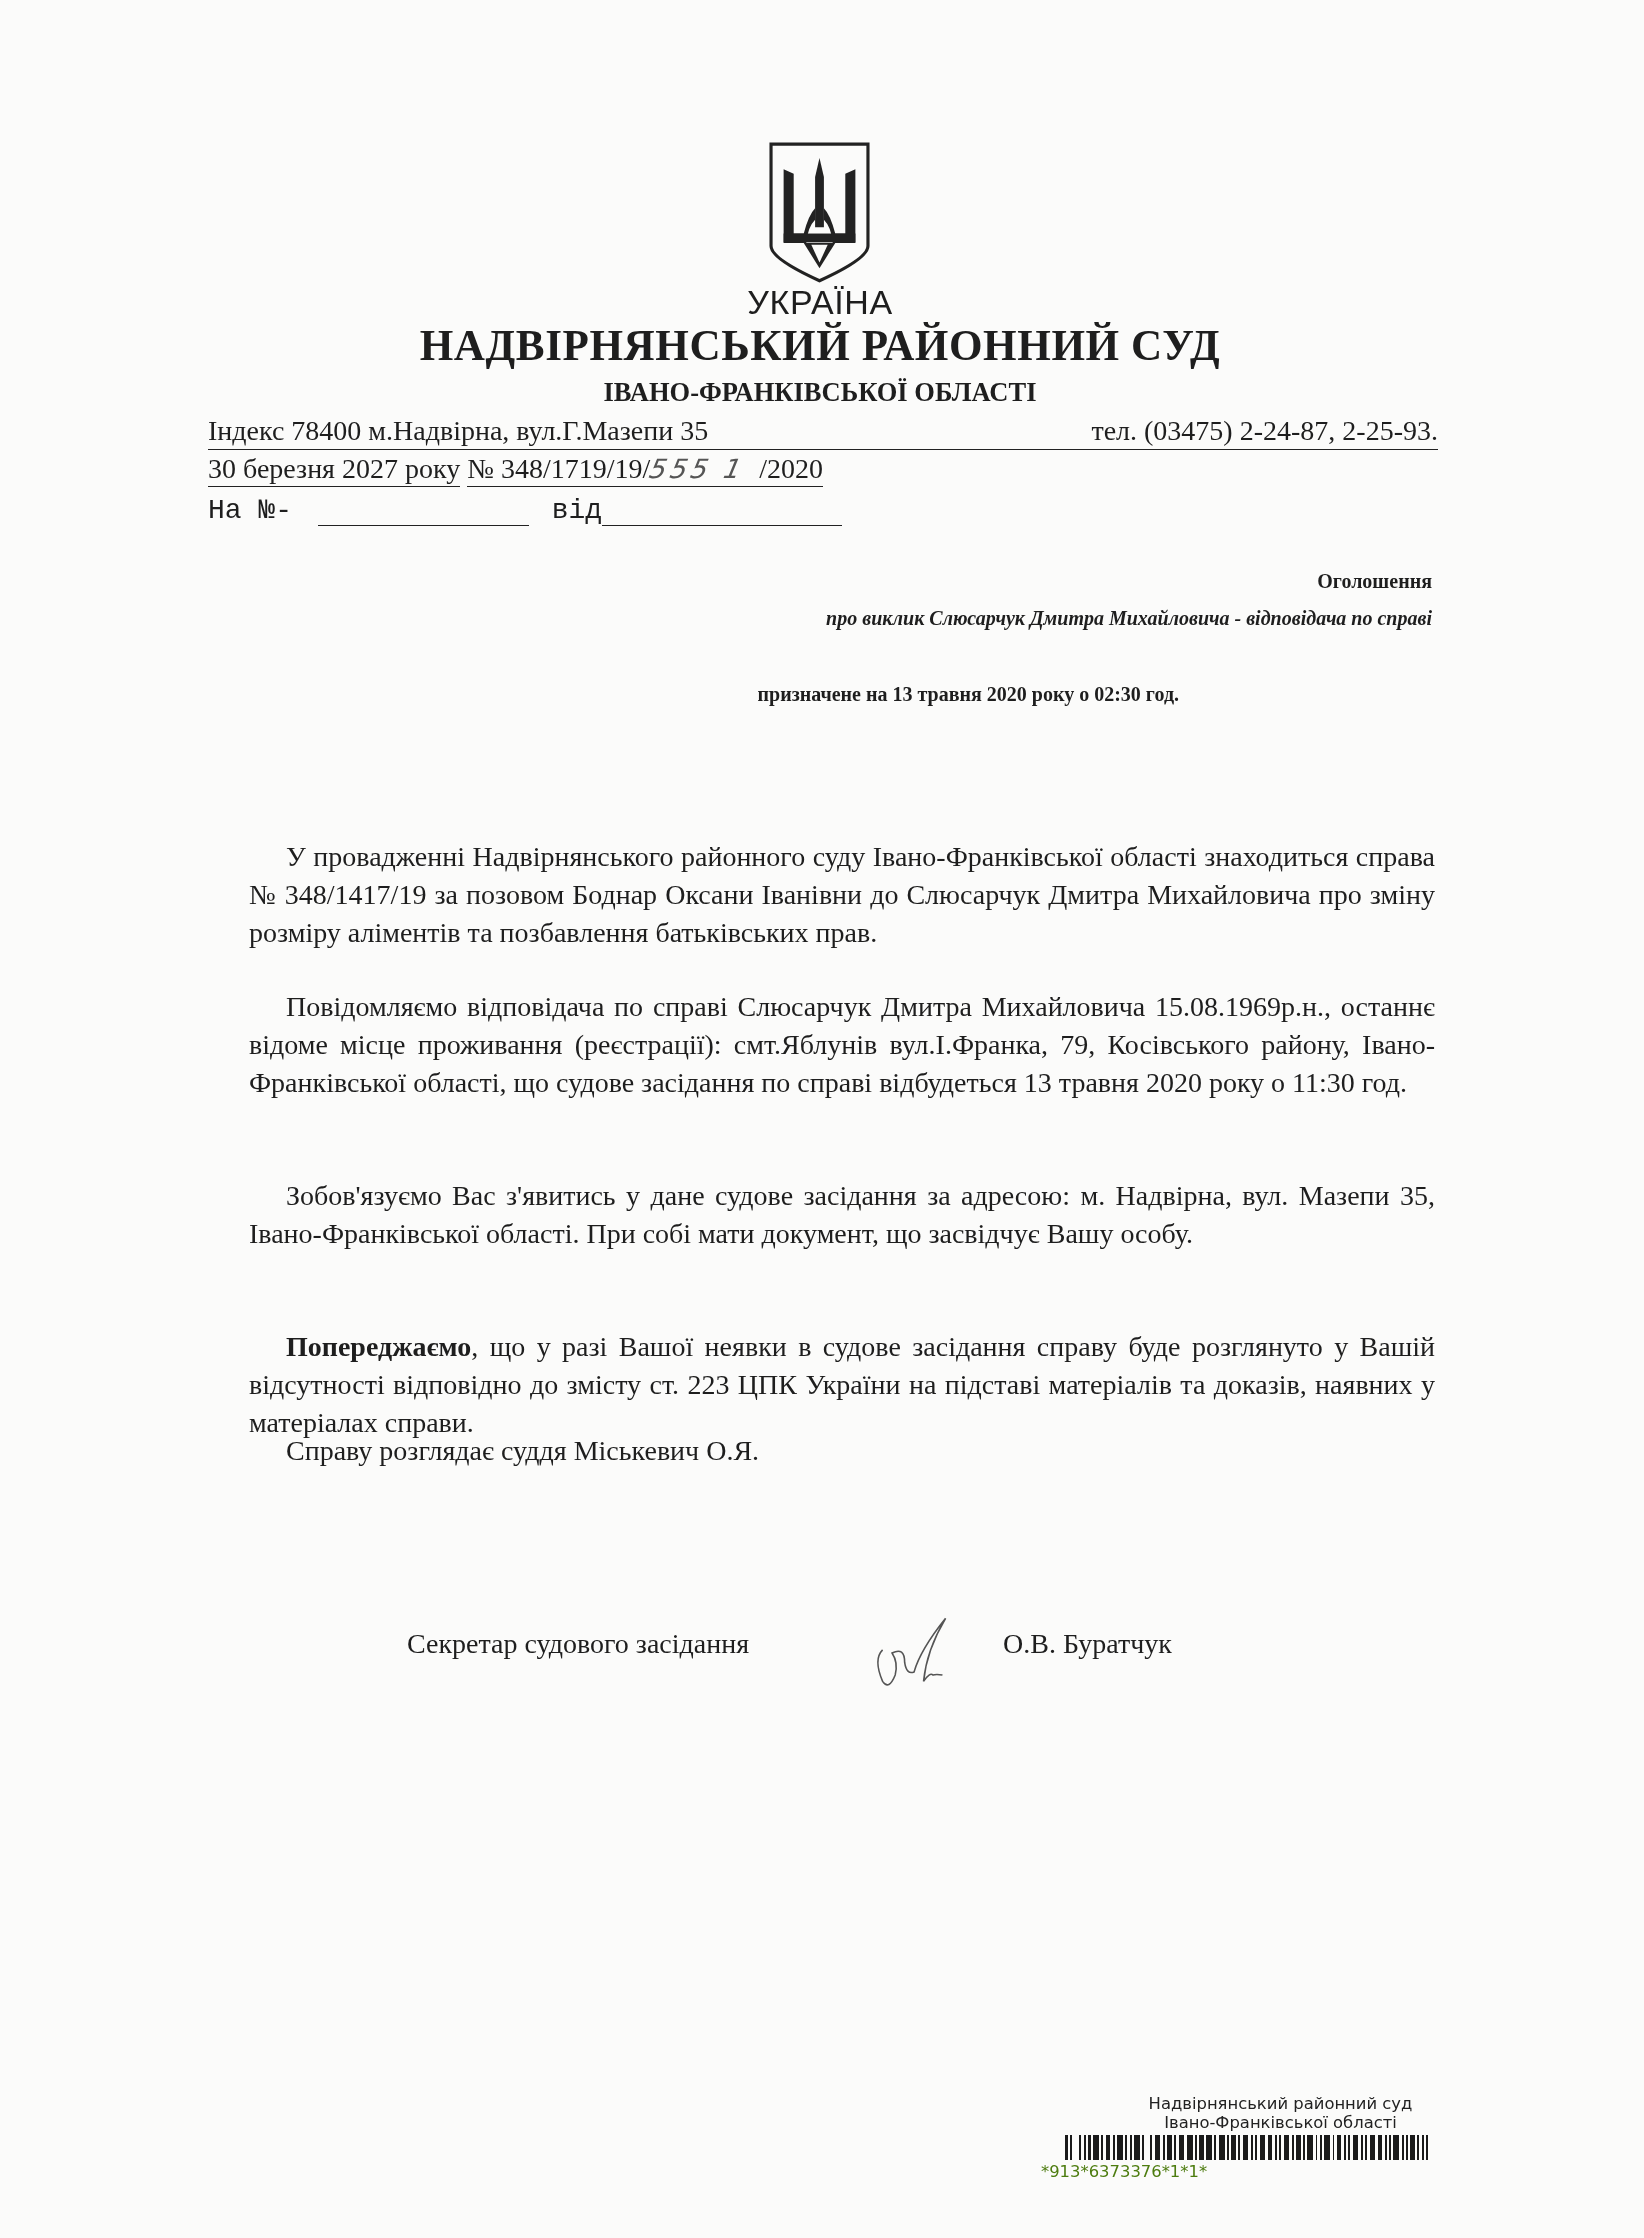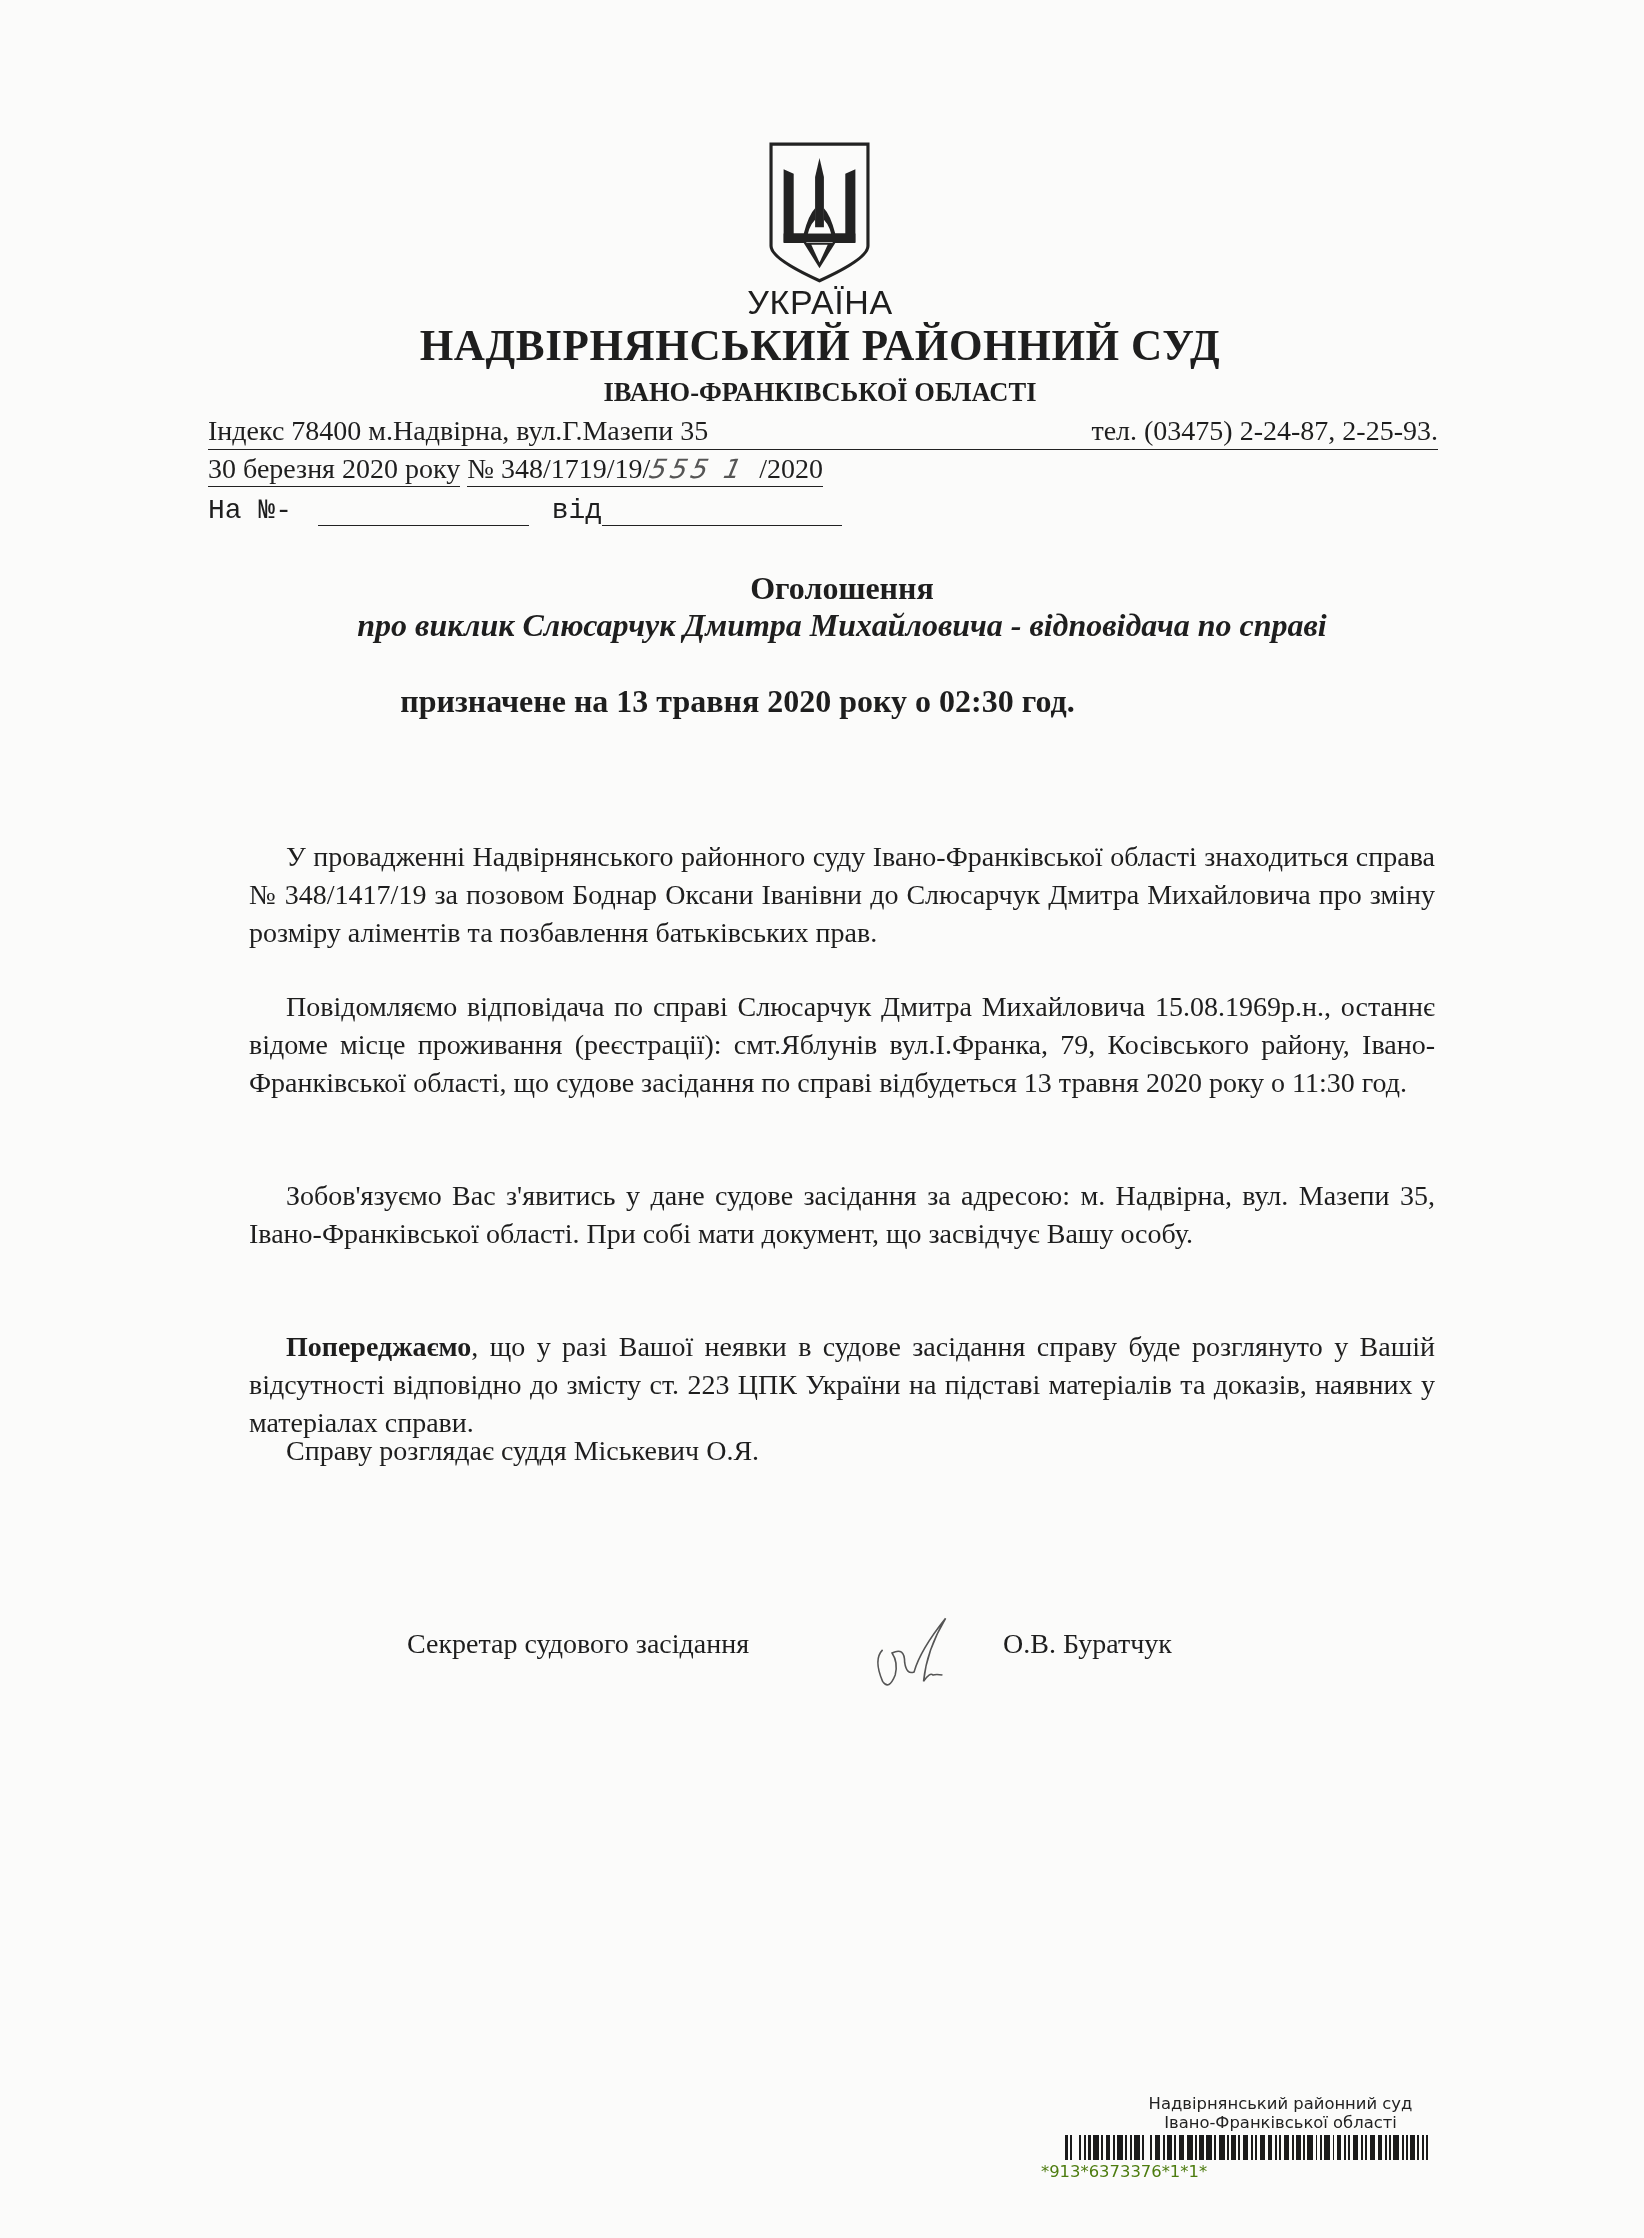--- a/index.html
+++ b/index.html
@@ -29,21 +29,21 @@
   .addr-right { position: absolute; right: 0; bottom: 2.5px; }
 
   .ref-line { left: 208px; top: 453px; font-size: 28px; white-space: nowrap; }
   .ul { border-bottom: 1.9px solid #222; padding-bottom: 1.3px; display: inline-block; }
   .handwritten { font-family: "DejaVu Sans", sans-serif; font-style: italic; color: #555;
     font-size: 26.5px; font-weight: 300; display: inline-block; transform: skewX(-12deg); letter-spacing: 3.8px; }
 
   .na-line { left: 208px; top: 495px; font-size: 28px; white-space: nowrap; font-family: Liberation Mono, monospace; }
   .blank { display: inline-block; border-bottom: 1.9px solid #222; height: 23px; vertical-align: bottom; }
 
-  .notice { left: 252px; width: 1180px; text-align: center; font-weight: bold; font-size: 32px; }
+  .notice { left: 252px; width: 1180px; text-align: right; font-weight: bold; font-size: 20px; }
   .notice-title { top: 570px; }
   .notice-l2 { top: 607px; font-style: italic; }
   .notice-l3 { top: 645px; left: 296px; }
   .notice-l4 { top: 683px; left: 296px; }
 
   .para { left: 249px; width: 1186px; font-size: 28px; line-height: 38px;
     text-align: justify; text-indent: 37px; }
   .p1 { top: 838px; }
   .p2 { top: 988px; }
   .p3 { top: 1177px; }
@@ -79,21 +79,21 @@
   <div class="abs country">УКРАЇНА</div>
   <div class="abs court-name">НАДВІРНЯНСЬКИЙ РАЙОННИЙ СУД</div>
   <div class="abs oblast">ІВАНО-ФРАНКІВСЬКОЇ ОБЛАСТІ</div>
 
   <div class="abs addr-line">
     <span class="addr-left">Індекс 78400 м.Надвірна, вул.Г.Мазепи 35</span>
     <span class="addr-right">тел. (03475) 2-24-87, 2-25-93.</span>
   </div>
 
   <div class="abs ref-line">
-    <span class="ul">30 березня 2020 року</span>
+    <span class="ul">30 березня 2027 року</span>
     <span class="ul"><span>№ 348/1719/19/</span><span class="handwritten">555 1</span>&nbsp;&nbsp;<span>/2020</span></span>
   </div>
 
   <div class="abs na-line">
     <span>На №-</span>
     <span class="blank" style="width:211px;margin-left:8.8px;"></span>
     <span style="margin-left:6.3px;">від</span><span class="blank" style="width:240px;"></span>
   </div>
 
   <div class="abs notice notice-title">Оголошення</div>

